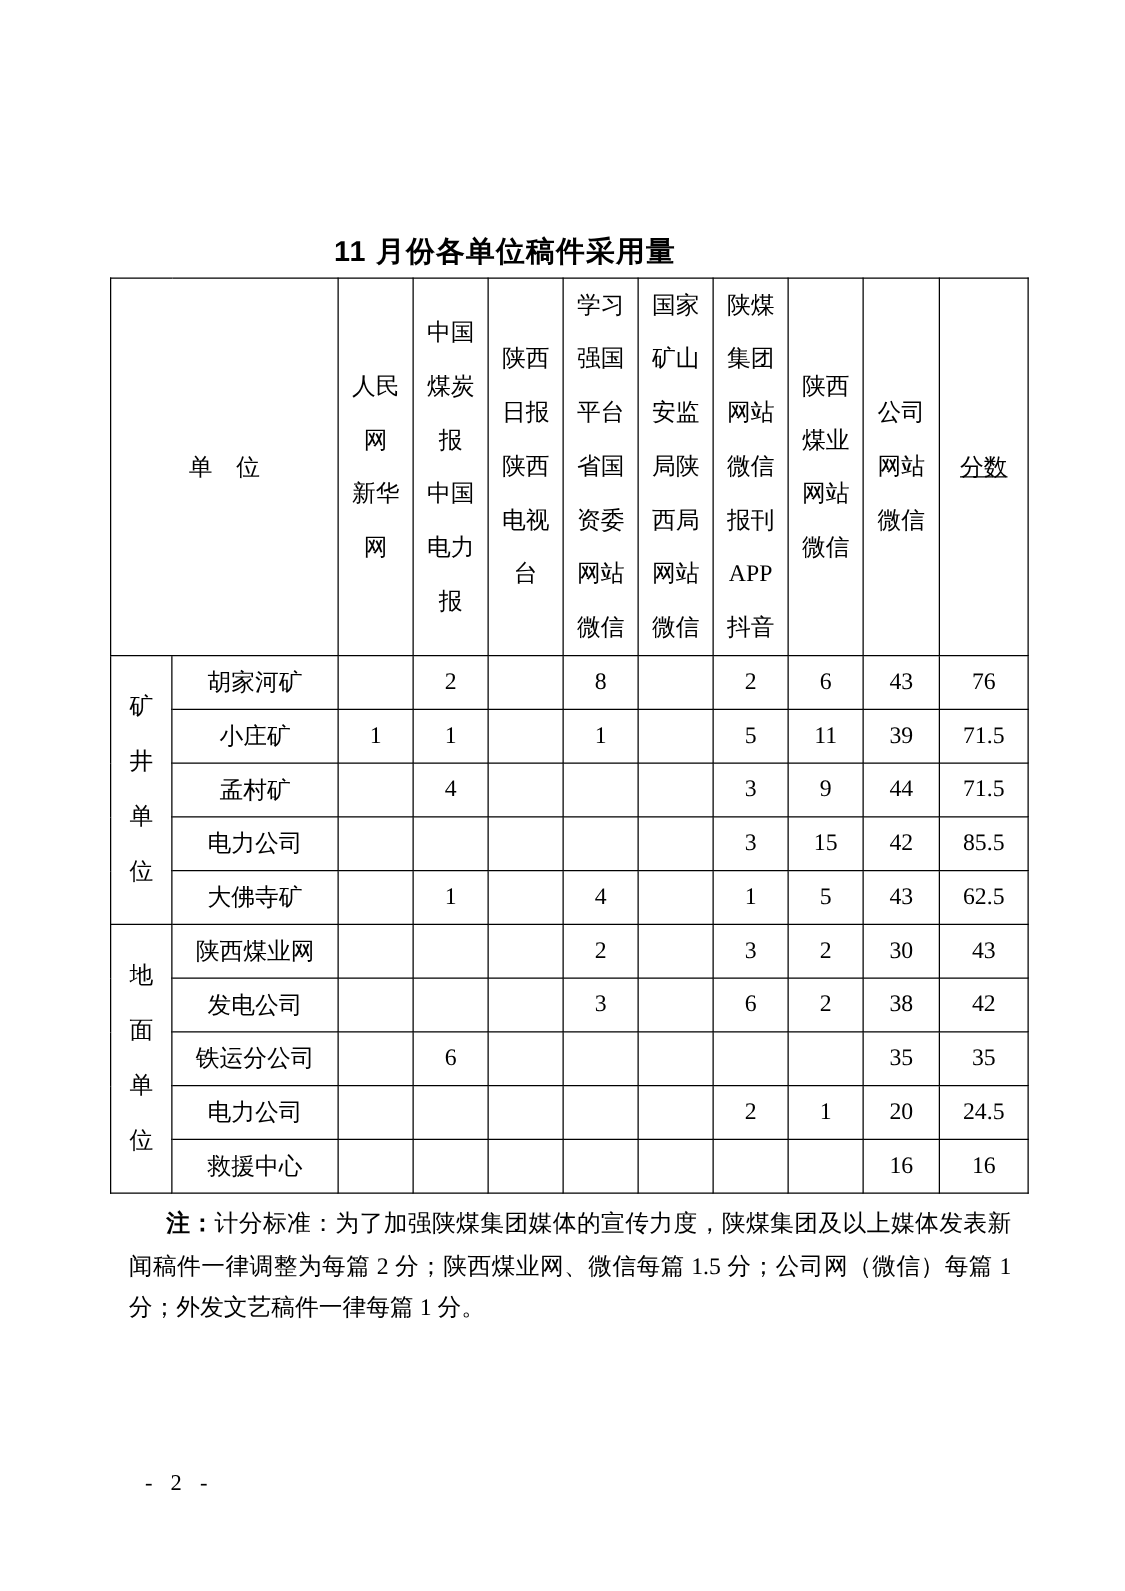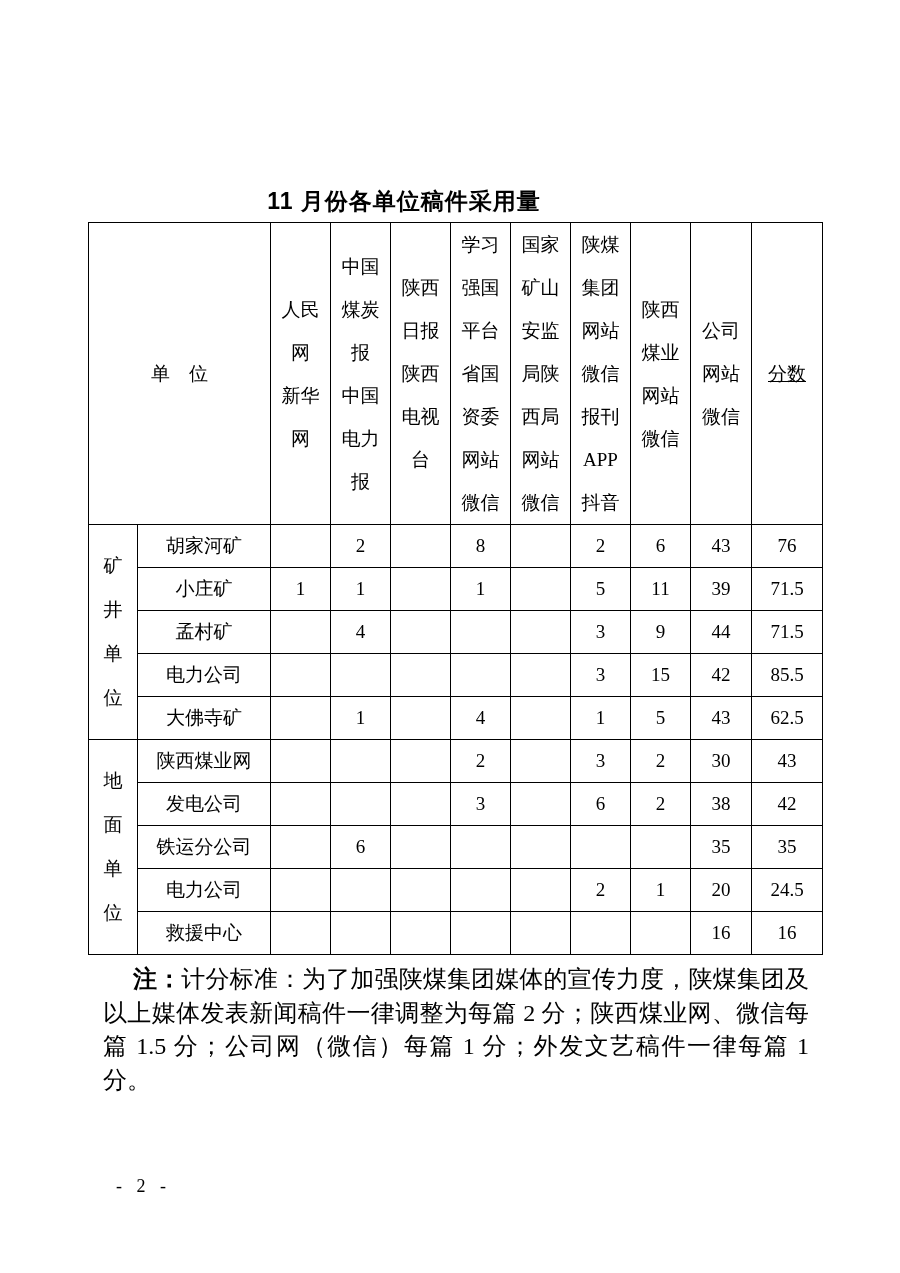--- a/index.html
+++ b/index.html
@@ -57,21 +57,21 @@
     line-height: 44px;
     font-size: 19px;
   }
   td.name-cell { font-size: 19px; font-family: Liberation Mono, monospace; }
   td.val-cell, td.score-cell { font-size: 19px; }
   .note-block {
     position: absolute;
     left: 103px;
     top: 963px;
     width: 706px;
-    font-size: 24px;
+    font-size: 19px;
     line-height: 33.5px;
     text-align: justify;
     text-indent: 30px;
   }
   .note-block .note-prefix { font-weight: 700; }
   .page-number {
     position: absolute;
     left: 116px;
     top: 1176px;
     font-size: 18px;

